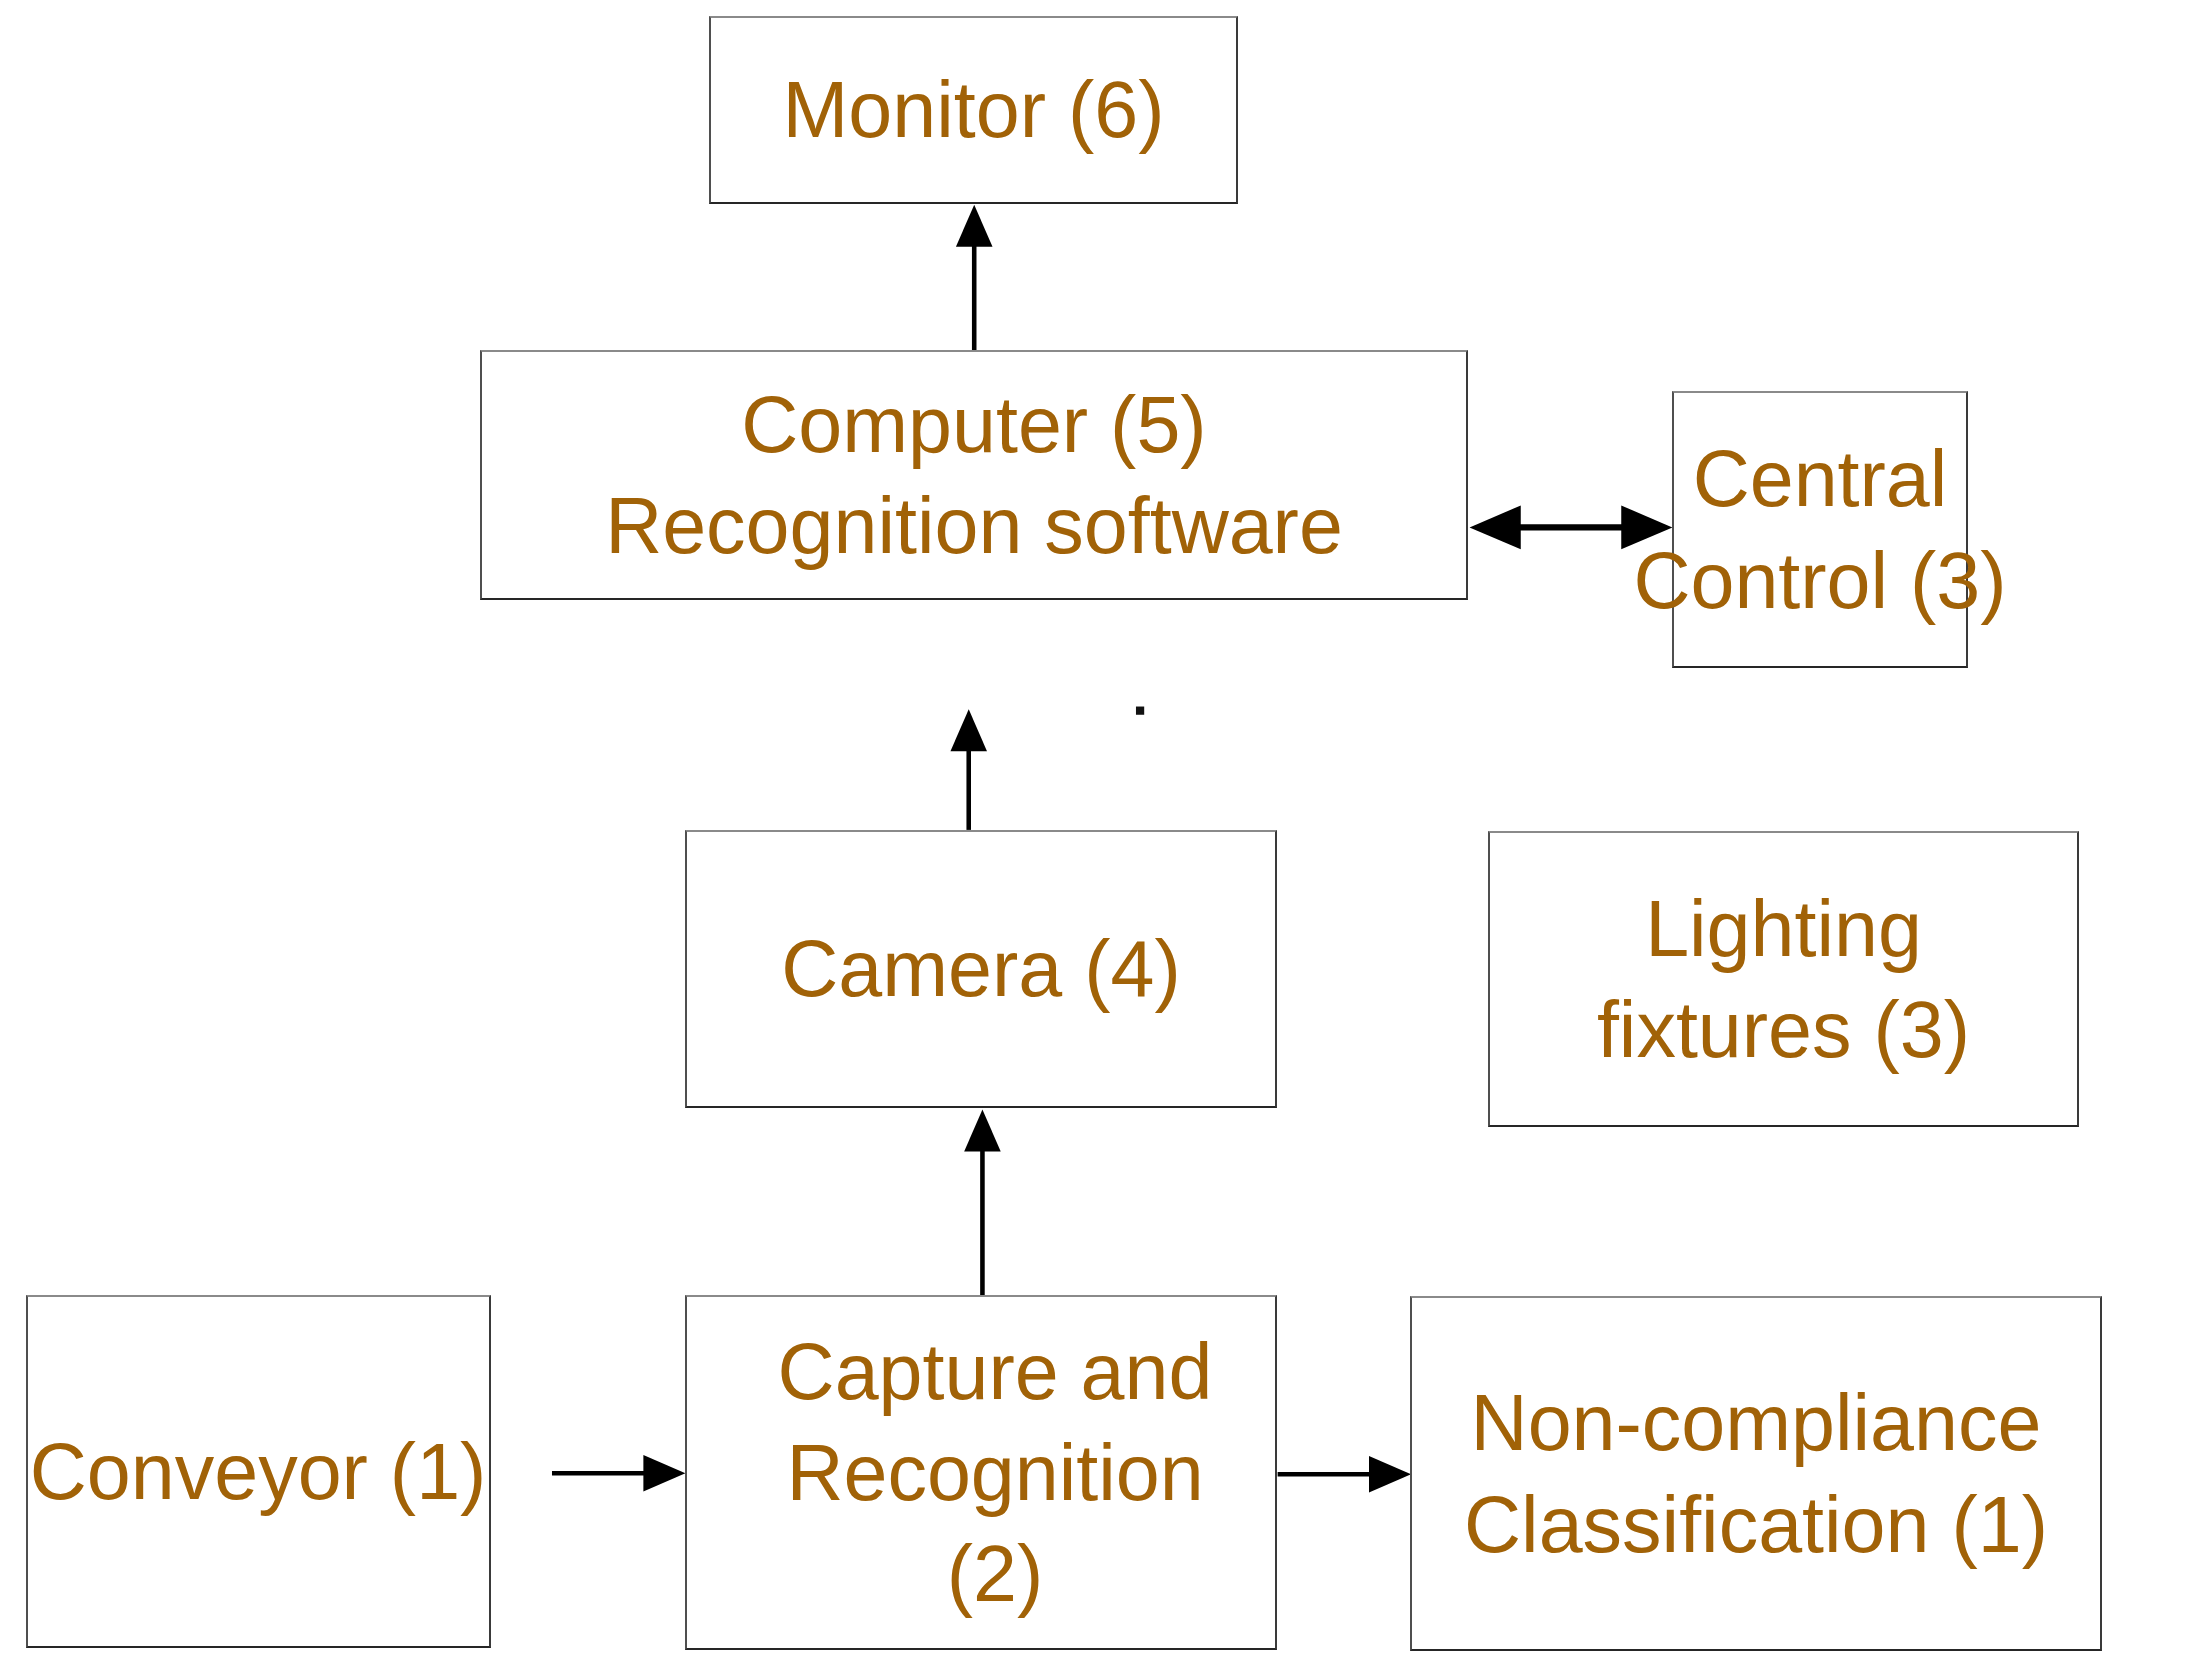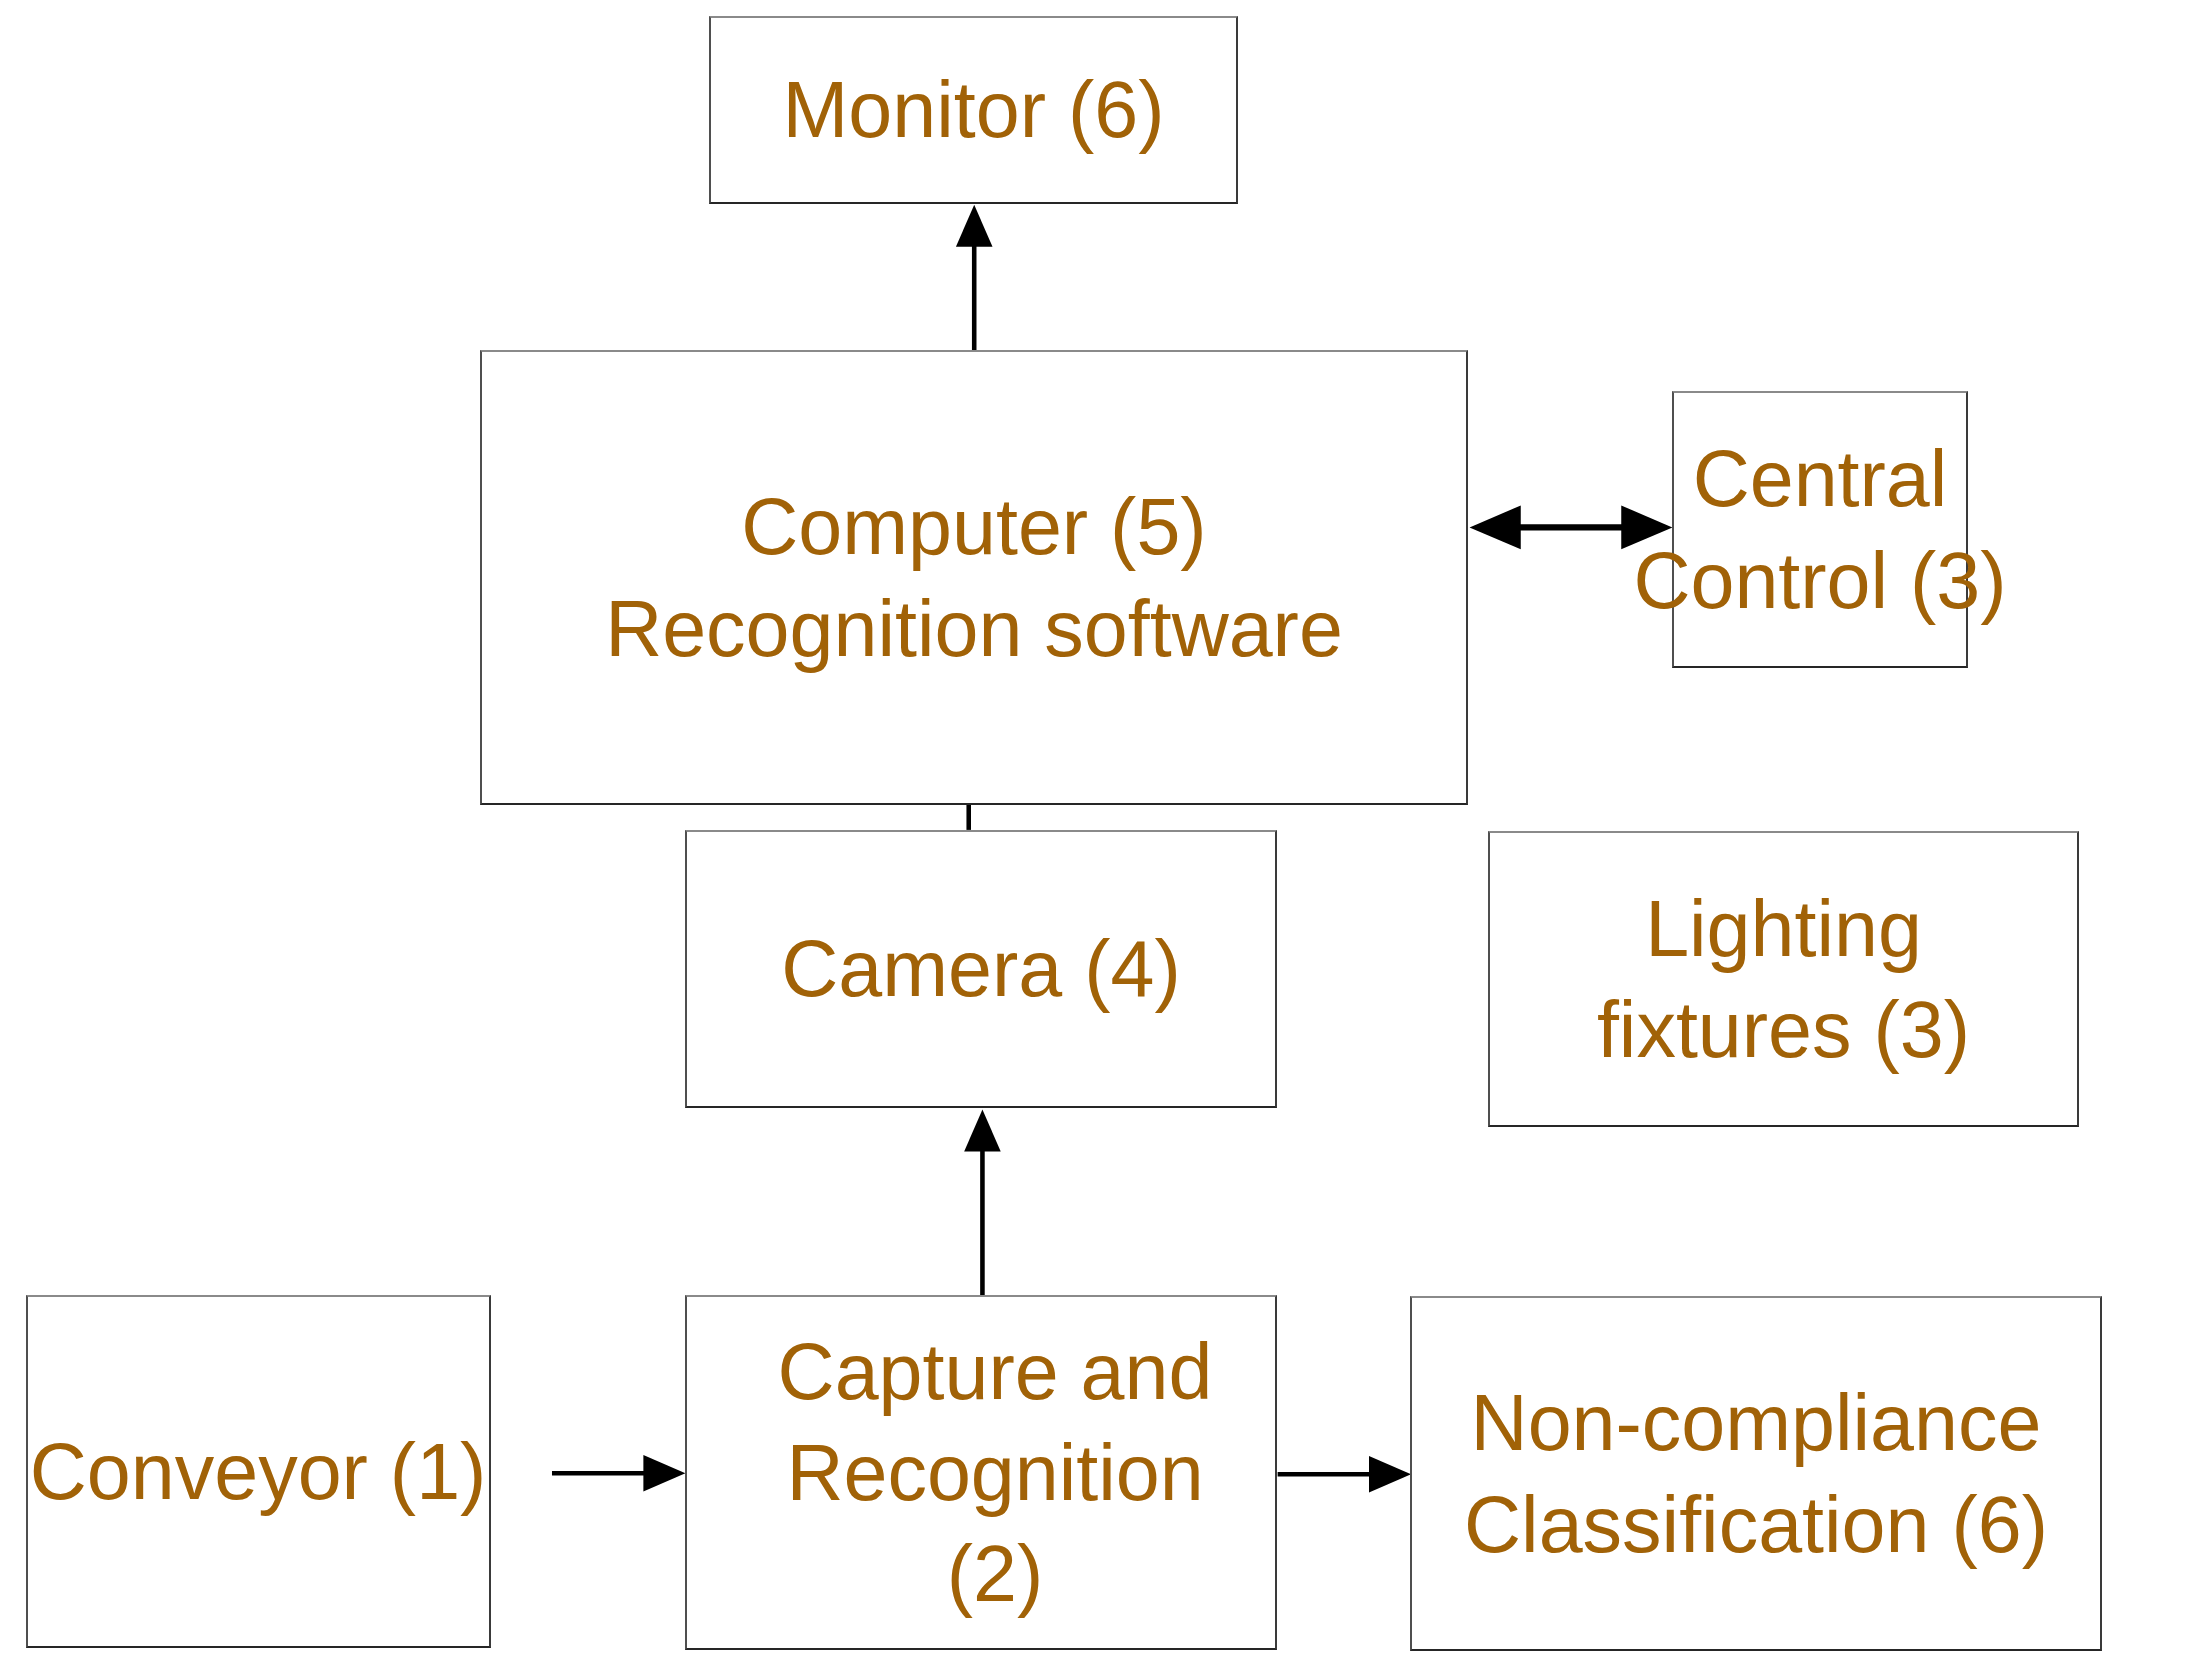--- a/index.html
+++ b/index.html
@@ -35,21 +35,21 @@
     justify-content: center;
     text-align: center;
     font-size: 79px;
     line-height: 1.28;
     color: #a16207;
     white-space: nowrap;
   }
   .node span { display: block; }
 
   #node-monitor        { left: 709px;  top: 15.5px;   width: 529px;  height: 188px; }
-  #node-computer       { left: 480px;  top: 350px;  width: 988px; height: 455px; }
+  #node-computer       { left: 480px;  top: 350px;  width: 988px; height: 250px; }
   #node-central        { left: 1672px; top: 391px;  width: 296px;  height: 277px; }
   #node-camera         { left: 685px;  top: 830px;  width: 592px;  height: 278px; }
   #node-lighting       { left: 1488px; top: 831px;  width: 591px;  height: 296px; }
   #node-conveyor       { left: 25.6px;   top: 1295px; width: 465px;  height: 353px; }
   #node-capture        { left: 685px;  top: 1295px; width: 592px;  height: 355px; padding-left: 28px; }
   #node-noncompliance  { left: 1410px; top: 1296px; width: 692px;  height: 355px; }
 </style>
 </head>
 <body>
 
@@ -119,17 +119,17 @@
   </div>
 
   <div class="node" id="node-capture">
     <span>Capture and</span>
     <span>Recognition</span>
     <span>(2)</span>
   </div>
 
   <div class="node" id="node-noncompliance">
     <span>Non-compliance</span>
-    <span>Classification (6)</span>
+    <span>Classification (1)</span>
   </div>
 
 </div>
 
 
 </body></html>

